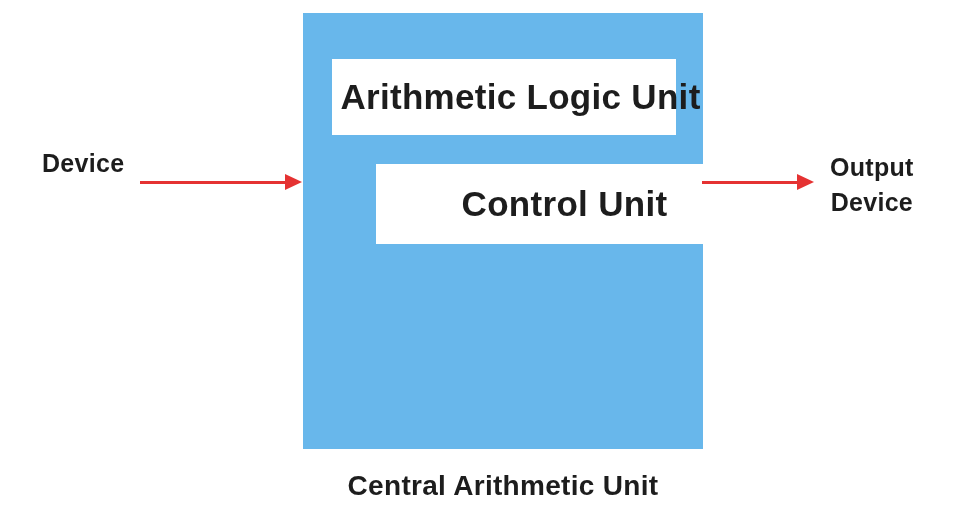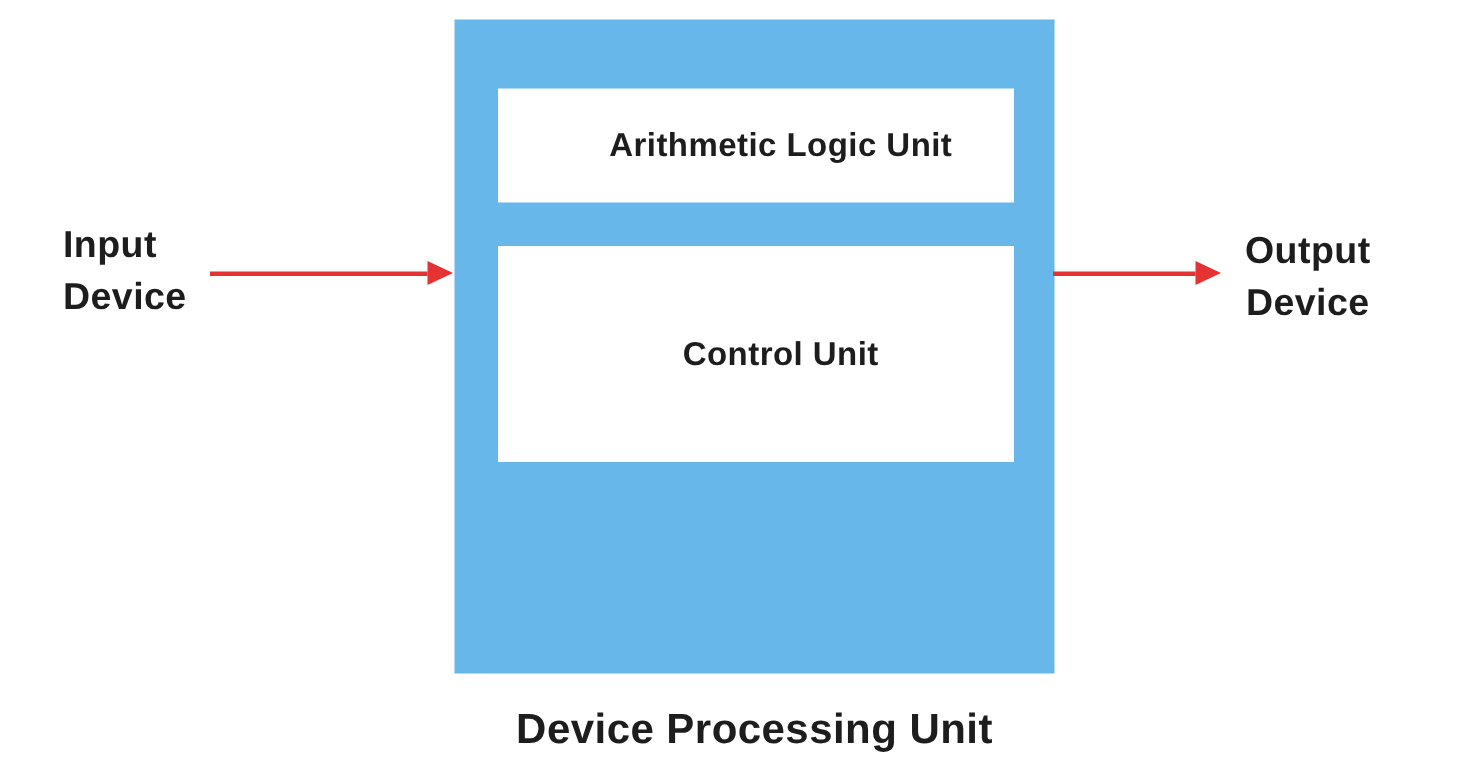--- a/index.html
+++ b/index.html
@@ -70,29 +70,29 @@
 
   
   .component {
     position: absolute;
     left: 29px;
     width: 344px;
     background: var(--component-fill);
     display: flex;
     align-items: center;
     justify-content: center;
-    font-size: 22px;
+    font-size: 35px;
     font-weight: 700;
     letter-spacing: 0.3px;
     color: var(--text);
     white-space: nowrap;
     padding-left: 33px;
   }
   .component.alu       { top: 46px;  height: 76px;  }
-  .component.control   { top: 151px; height: 144px; }
+  .component.control   { top: 151px; height: 80px; margin-left: 44px; }
   .component.registers { top: 305px; height: 95px;  }
 
   
   .cpu-caption {
     position: absolute;
     left: 303px;
     top: 470px;
     width: 400px;
     text-align: center;
     font-size: 28px;
@@ -101,21 +101,20 @@
     color: var(--text);
     white-space: nowrap;
   }
 </style>
 </head>
 <body>
 
 <div class="canvas">
 
   <div class="io-label input">
-    <span>Input</span>
     <span>Device</span>
   </div>
 
   <div class="arrow input-arrow">
     <div class="line"></div>
     <div class="head"></div>
   </div>
 
   <div class="cpu-box">
     <div class="component alu">
@@ -129,15 +128,15 @@
   <div class="arrow output-arrow">
     <div class="line"></div>
     <div class="head"></div>
   </div>
 
   <div class="io-label output">
     <span>Output</span>
     <span>Device</span>
   </div>
 
-  <div class="cpu-caption">Device Processing Unit</div>
+  <div class="cpu-caption">Central Arithmetic Unit</div>
 
 </div>
 
 </body></html>

